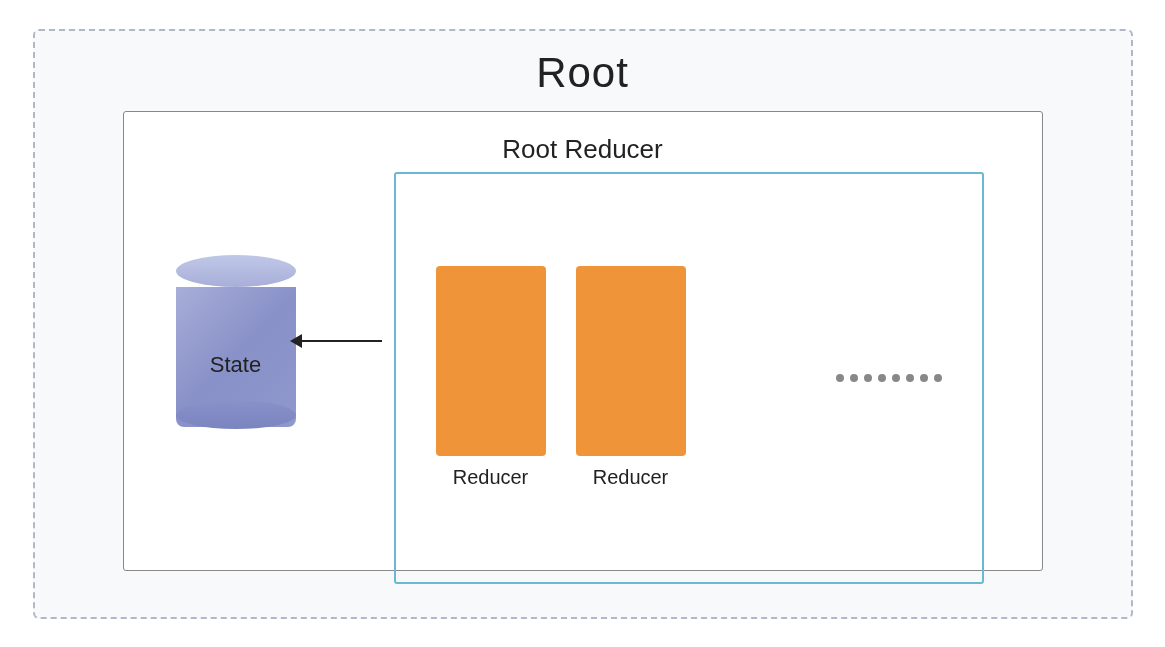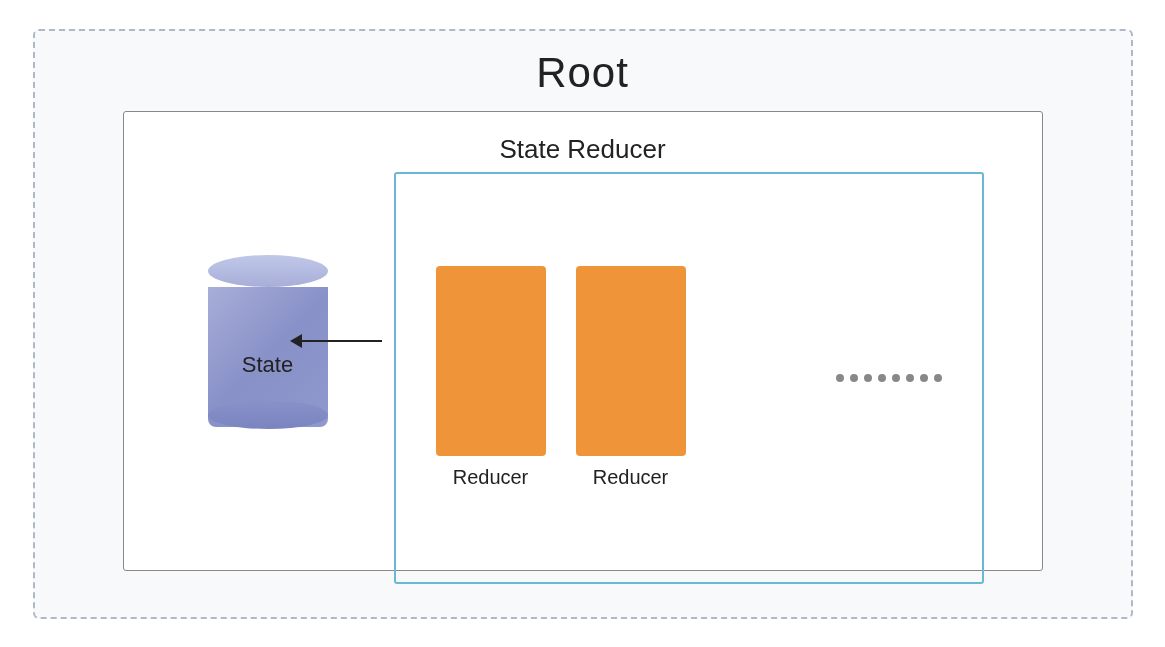--- a/index.html
+++ b/index.html
@@ -57,21 +57,20 @@
       font-weight: 400;
     }
 
     .state-cylinder {
       position: absolute;
       left: 52px;
       top: 50%;
       transform: translateY(-50%);
       display: flex;
       flex-direction: column;
-      margin-left: 32px;
     }
 
     .cylinder-body {
       width: 120px;
       height: 140px;
       background: linear-gradient(135deg, #a8aed8 0%, #8891c8 50%, #9099cc 100%);
       border-radius: 0 0 8px 8px;
       position: relative;
     }
 
@@ -189,21 +188,21 @@
       background: #888;
     }
   </style>
 </head>
 <body>
 
 <div class="outer-dashed">
   <h1 class="store-title">Root</h1>
 
   <div class="store-inner">
-    <span class="root-reducer-label">State Reducer</span>
+    <span class="root-reducer-label">Root Reducer</span>
 
     <div class="state-cylinder">
       <div class="cylinder-top"></div>
       <div class="cylinder-body">
         <div class="cylinder-bottom-ellipse"></div>
         <span class="state-label">State</span>
       </div>
     </div>
 
     <div class="arrow-area">

